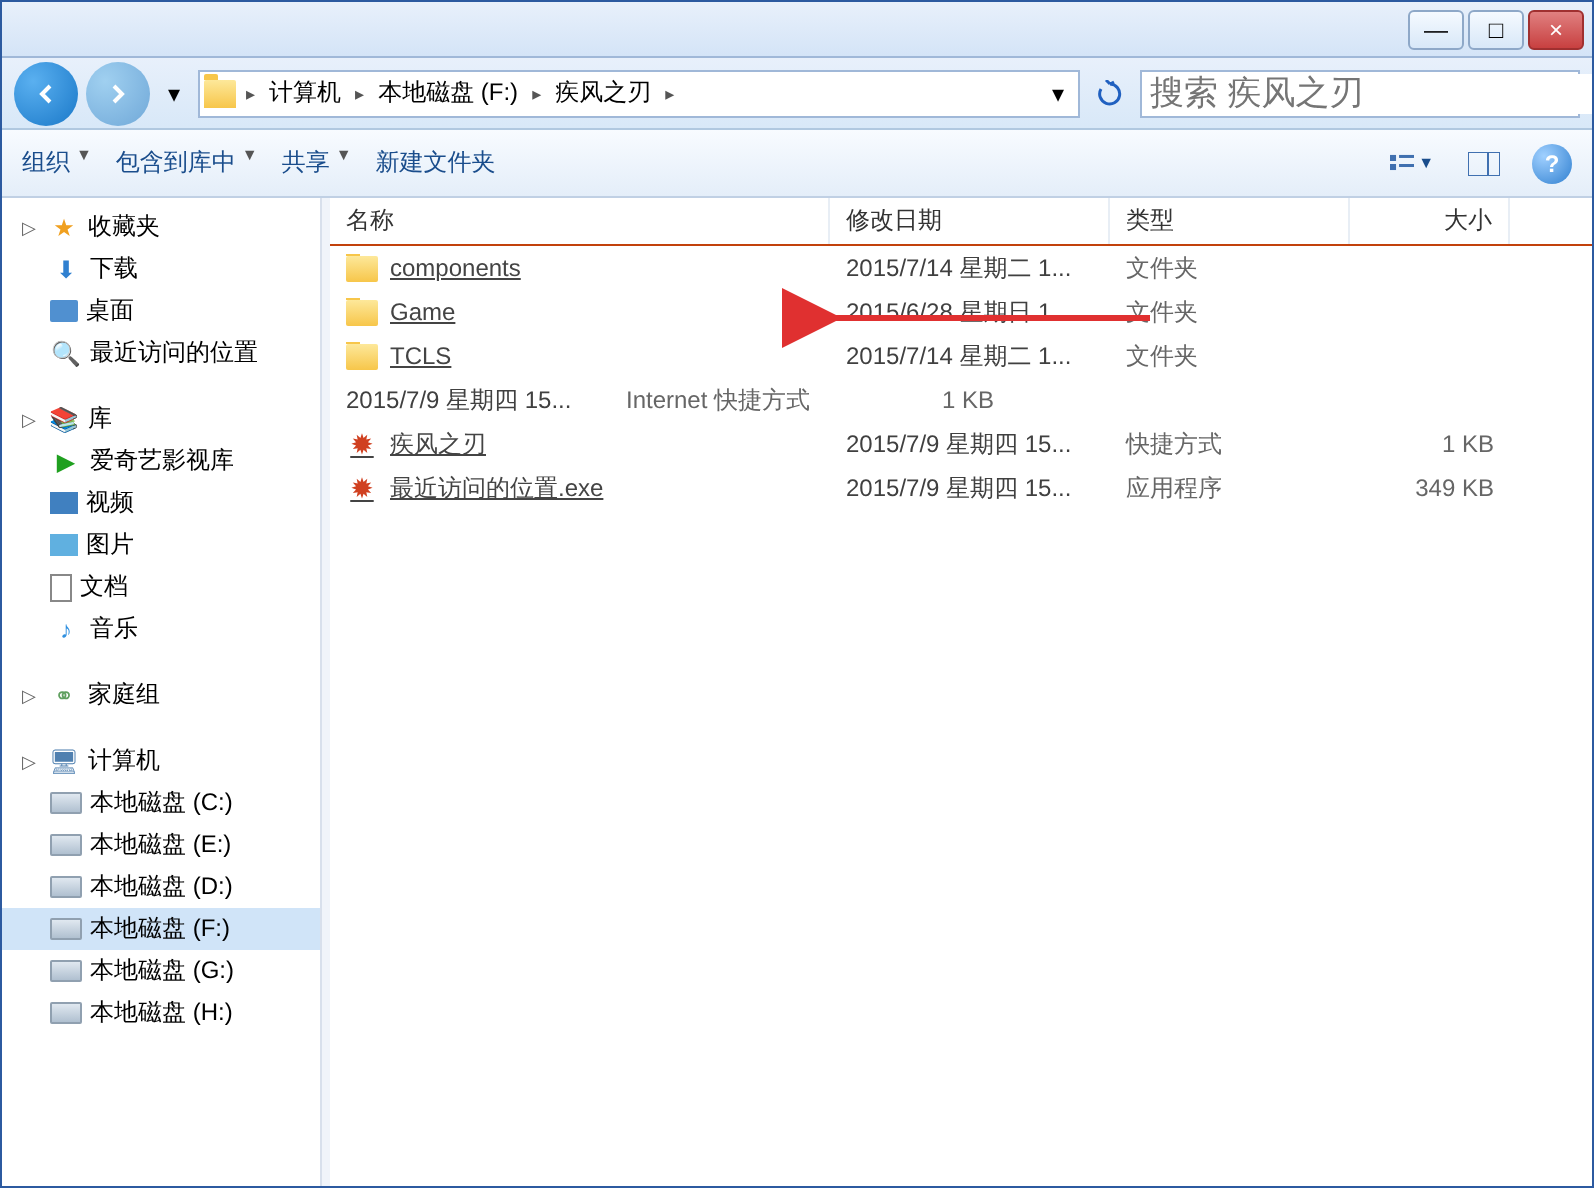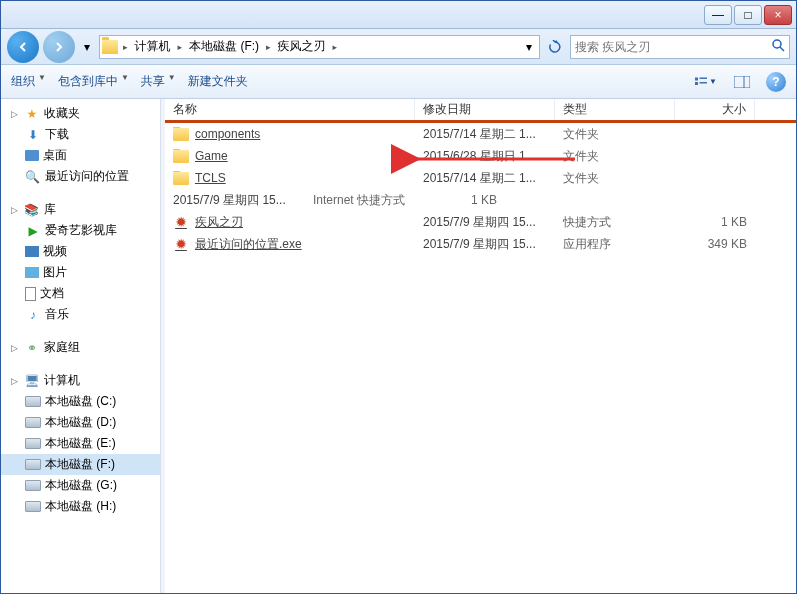--- a/index.html
+++ b/index.html
@@ -16,21 +16,21 @@
     .nav-btn.fwd { background: radial-gradient(circle at 30% 30%, #a0d0f0, #70a8d8); }
     .nav-drop { width: 16px; height: 20px; display: flex; align-items: center; justify-content: center; cursor: pointer; }
     .path-bar { flex: 1; height: 24px; background: #fff; border: 1px solid #a0b8d8; display: flex; align-items: center; padding: 0 2px; }
     .folder-icon-sm { width: 16px; height: 14px; background: linear-gradient(180deg, #fde89a 0%, #f7c64a 100%); border-radius: 1px 1px 0 0; display: inline-block; margin-right: 2px; position: relative; }
     .folder-icon-sm::before { content: ""; position: absolute; top: -3px; left: 0; width: 7px; height: 3px; background: #f7c64a; border-radius: 1px 1px 0 0; }
     .path-seg { padding: 0 4px; display: flex; align-items: center; cursor: pointer; }
     .path-arrow { padding: 0 3px; color: #555; cursor: pointer; font-size: 9px; }
     .path-spacer { flex: 1; }
     .refresh-btn { width: 22px; height: 22px; display: flex; align-items: center; justify-content: center; color: #2060c0; cursor: pointer; }
     .search-box { width: 220px; height: 24px; background: #fff; border: 1px solid #a0b8d8; display: flex; align-items: center; padding: 0 4px; color: #888; }
-    .search-box input { border: none; outline: none; flex: 1; font-size: 12px; color: #888; }
+    .search-box input { border: none; outline: none; flex: 1; font-size: 17px; color: #888; }
     .search-ico { color: #2060c0; cursor: pointer; }
     
     .menubar { height: 22px; background: #f0f4fa; display: flex; align-items: center; padding: 0 4px; border-bottom: 1px solid #d8e0ec; }
     .menu-item { padding: 2px 8px; cursor: pointer; }
     
     .toolbar { height: 34px; background: linear-gradient(180deg, #f8fbff 0%, #e4eef9 100%); display: flex; align-items: center; padding: 0 10px; gap: 12px; border-bottom: 1px solid #c0d0e4; }
     .tool-item { display: flex; align-items: flex-start; gap: 3px; cursor: pointer; color: #1a4d8c; }
     .tool-item .drop { font-size: 8px; color: #555; }
     .tool-spacer { flex: 1; }
     .view-btn { width: 24px; height: 20px; display: flex; align-items: center; justify-content: center; cursor: pointer; color: #1a4d8c; border: 1px solid transparent; border-radius: 2px; }
@@ -46,21 +46,21 @@
     .ico { width: 16px; height: 16px; display: inline-flex; align-items: center; justify-content: center; flex-shrink: 0; }
     .ico-star { color: #f0a020; }
     .ico-lib { color: #5090d0; }
     .ico-home { color: #60a060; }
     .ico-pc { color: #5080b0; }
     .ico-drive { width: 16px; height: 11px; background: linear-gradient(180deg, #e0e8f0 0%, #b0c0d0 100%); border: 1px solid #90a0b0; border-radius: 1px; }
     
     .splitter { width: 4px; background: #f0f4fa; cursor: ew-resize; }
     
     .main { flex: 1; background: #fff; display: flex; flex-direction: column; position: relative; }
-    .list-header { height: 24px; display: flex; border-bottom: 3px solid #c2410c; }
+    .list-header { height: 24px; display: flex; border-bottom: 1px solid #c2410c; }
     .list-col { padding: 4px 8px; border-right: 1px solid #e8eef5; color: #333; display: flex; align-items: center; }
     .col-name { width: 250px; }
     .col-date { width: 140px; }
     .col-type { width: 120px; }
     .col-size { width: 80px; text-align: right; justify-content: flex-end; }
     .list-body { flex: 1; overflow: auto; }
     .list-row { height: 22px; display: flex; align-items: center; cursor: pointer; }
     .cell { padding: 0 8px; color: #444; overflow: hidden; white-space: nowrap; text-overflow: ellipsis; }
     .cell-name { width: 250px; display: flex; align-items: center; gap: 6px; text-decoration: underline; }
     .cell-date { width: 140px; color: #404040; }
@@ -237,25 +237,25 @@
           <span class="tree-toggle">▷</span>
           <span class="ico ico-pc">🖥</span>
           <span>计算机</span>
         </div>
         <div class="tree-item tree-child">
           <span class="ico-drive"></span>
           <span>本地磁盘 (C:)</span>
         </div>
         <div class="tree-item tree-child">
           <span class="ico-drive"></span>
+          <span>本地磁盘 (E:)</span>
+        </div>
+        <div class="tree-item tree-child">
+          <span class="ico-drive"></span>
           <span>本地磁盘 (D:)</span>
-        </div>
-        <div class="tree-item tree-child">
-          <span class="ico-drive"></span>
-          <span>本地磁盘 (E:)</span>
         </div>
         <div class="tree-item tree-child selected">
           <span class="ico-drive"></span>
           <span>本地磁盘 (F:)</span>
         </div>
         <div class="tree-item tree-child">
           <span class="ico-drive"></span>
           <span>本地磁盘 (G:)</span>
         </div>
         <div class="tree-item tree-child">

